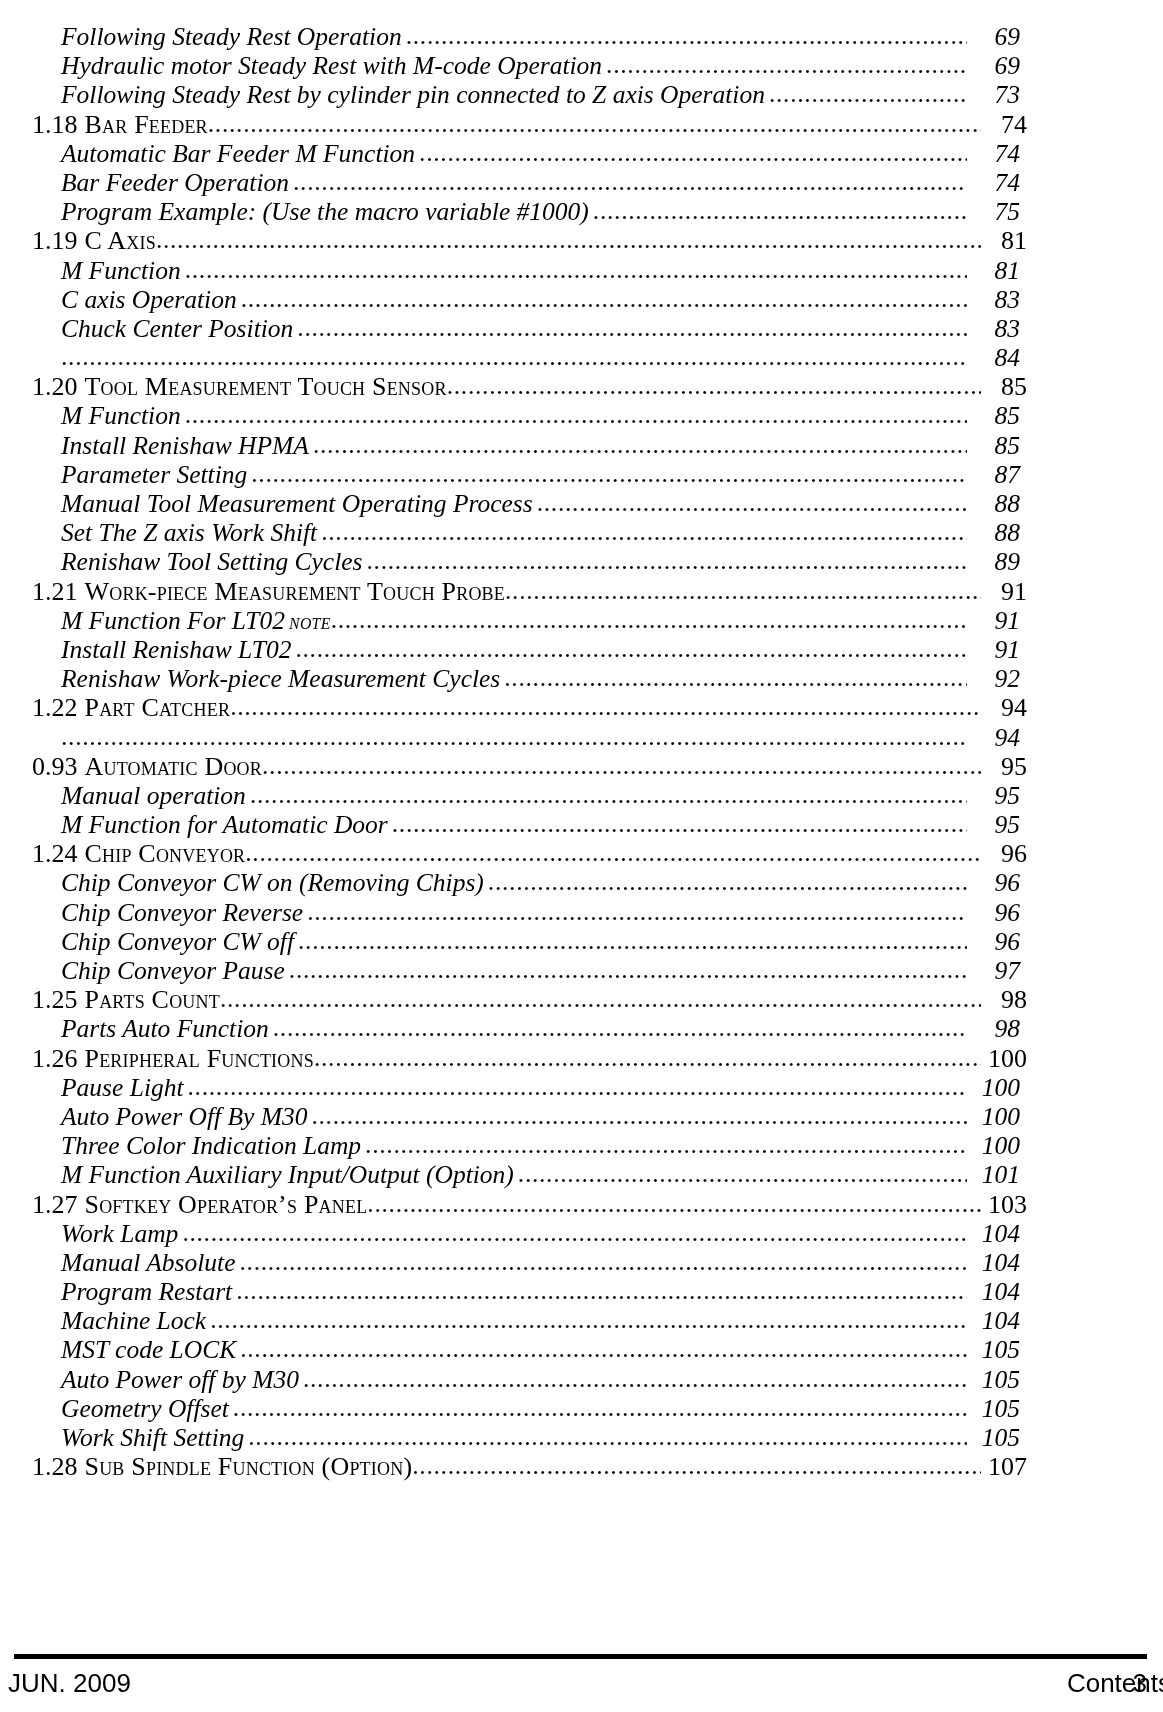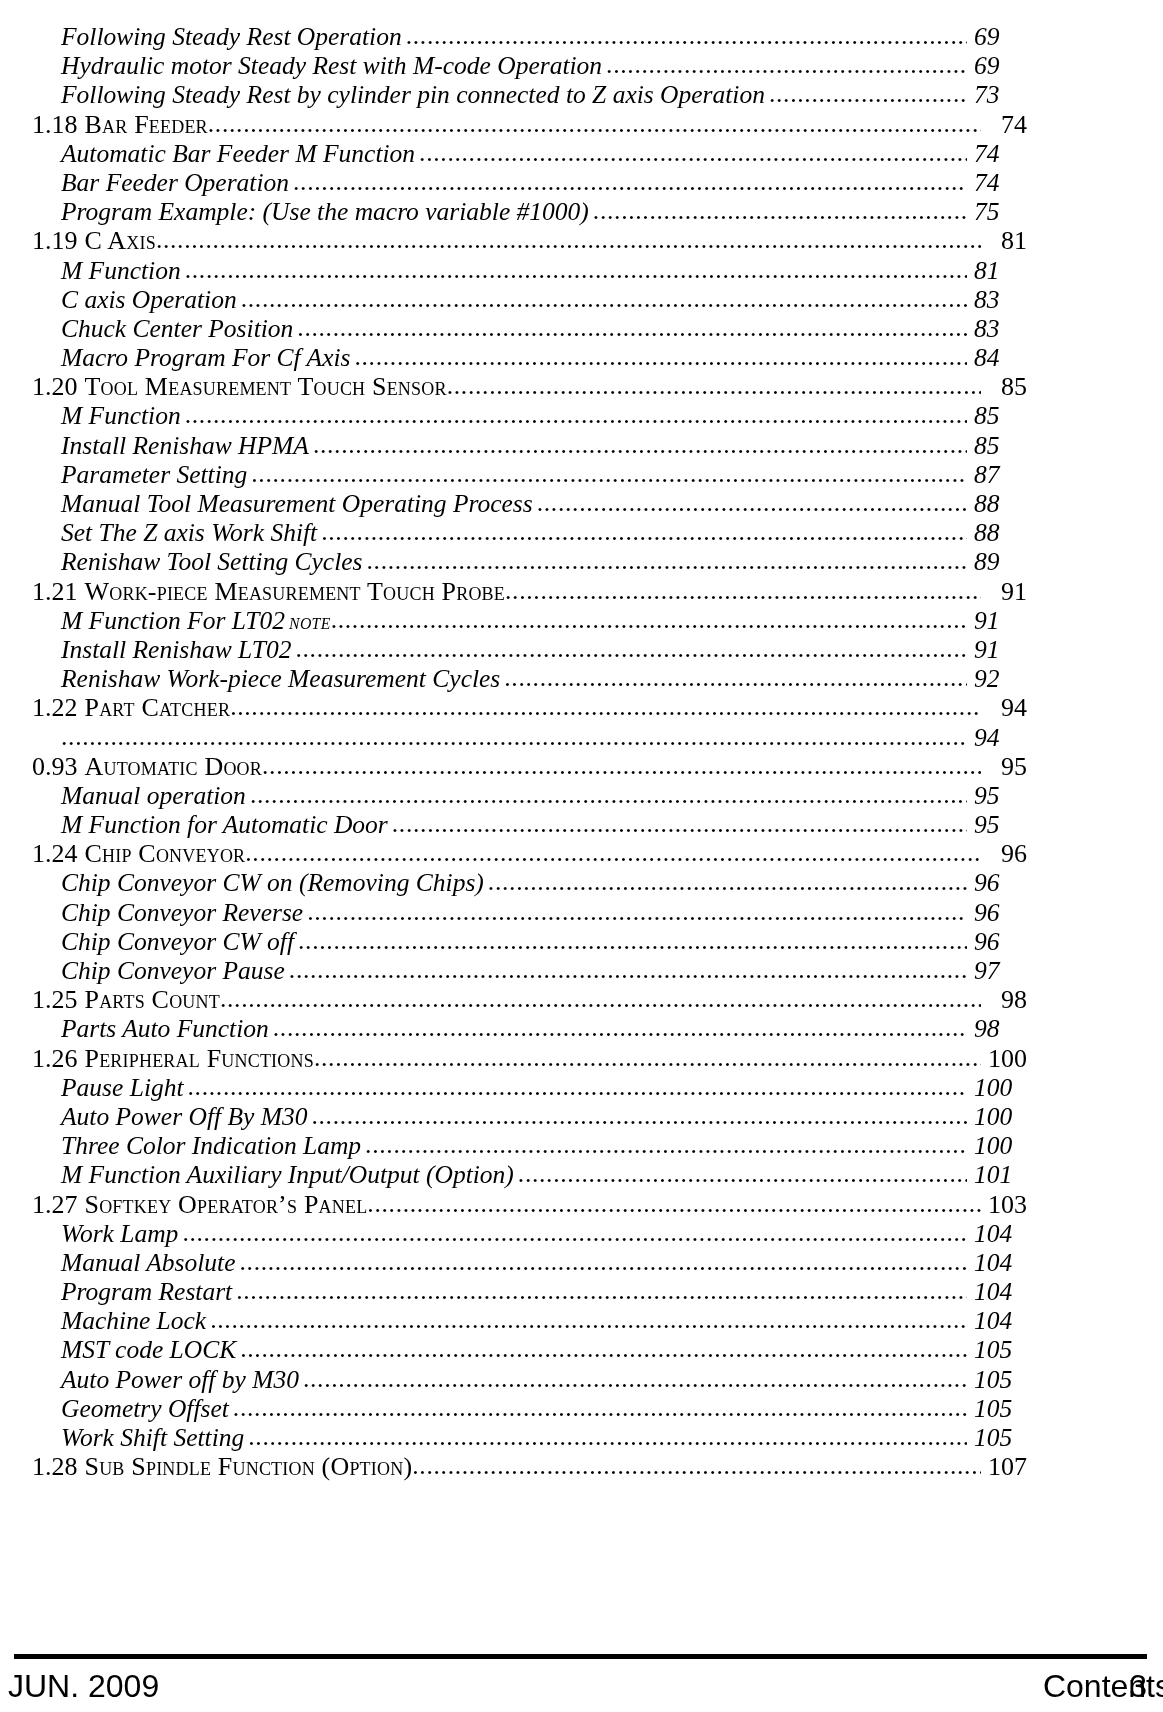--- a/index.html
+++ b/index.html
@@ -45,21 +45,21 @@
     font-style: normal;
     font-size: 25.5px;
     letter-spacing: 0.7px;
     position: relative;
     top: -1px;
   }
   .lvl-sub .pagenum {
     font-style: italic;
     padding-left: 7px;
     min-width: 46px;
-    text-align: left;
+    text-align: right;
   }
 
   
   .lvl-sec {
     padding-left: 32px;
     padding-right: 136px;
     font-style: normal;
     font-size: 26px;
   }
   .lvl-sec .num { padding-right: 7px; }
@@ -96,21 +96,21 @@
     height: 5px;
     background: #000000;
   }
   #footer {
     position: absolute;
     left: 0;
     top: 1668px;
     width: 1163px;
     height: 44px;
     font-family: "Liberation Sans", sans-serif;
-    font-size: 32px;
+    font-size: 26px;
   }
   #footer .f-left {
     position: absolute;
     left: 8px;
     top: 0;
   }
   #footer .f-center {
     position: absolute;
     left: 8px;
     top: 0;
@@ -178,21 +178,20 @@
       <span class="title">C axis Operation</span>
       <span class="leader">...............................................................................................................................................................</span>
       <span class="pagenum">83</span>
     </div>
     <div class="toc-row lvl-sub">
       <span class="title">Chuck Center Position</span>
       <span class="leader">...............................................................................................................................................................</span>
       <span class="pagenum">83</span>
     </div>
     <div class="toc-row lvl-sub">
-      <span class="title">Macro Program For Cf Axis</span>
       <span class="leader">...............................................................................................................................................................</span>
       <span class="pagenum">84</span>
     </div>
     <div class="toc-row lvl-sec">
       <span class="num">1.20</span>
       <span class="title">Tool Measurement Touch Sensor</span>
       <span class="leader">...............................................................................................................................................................</span>
       <span class="pagenum">85</span>
     </div>
     <div class="toc-row lvl-sub">

